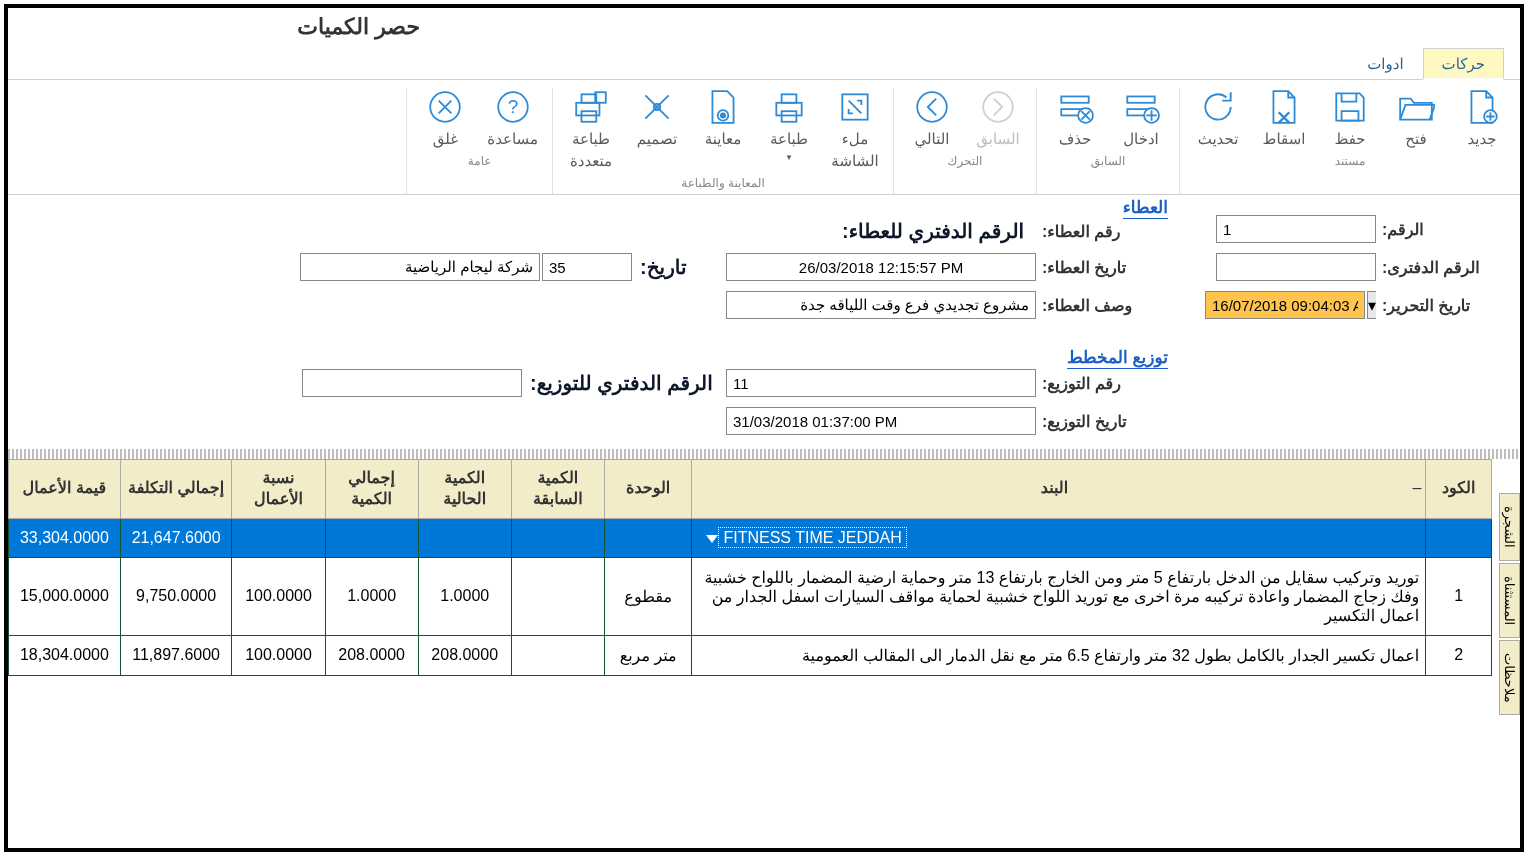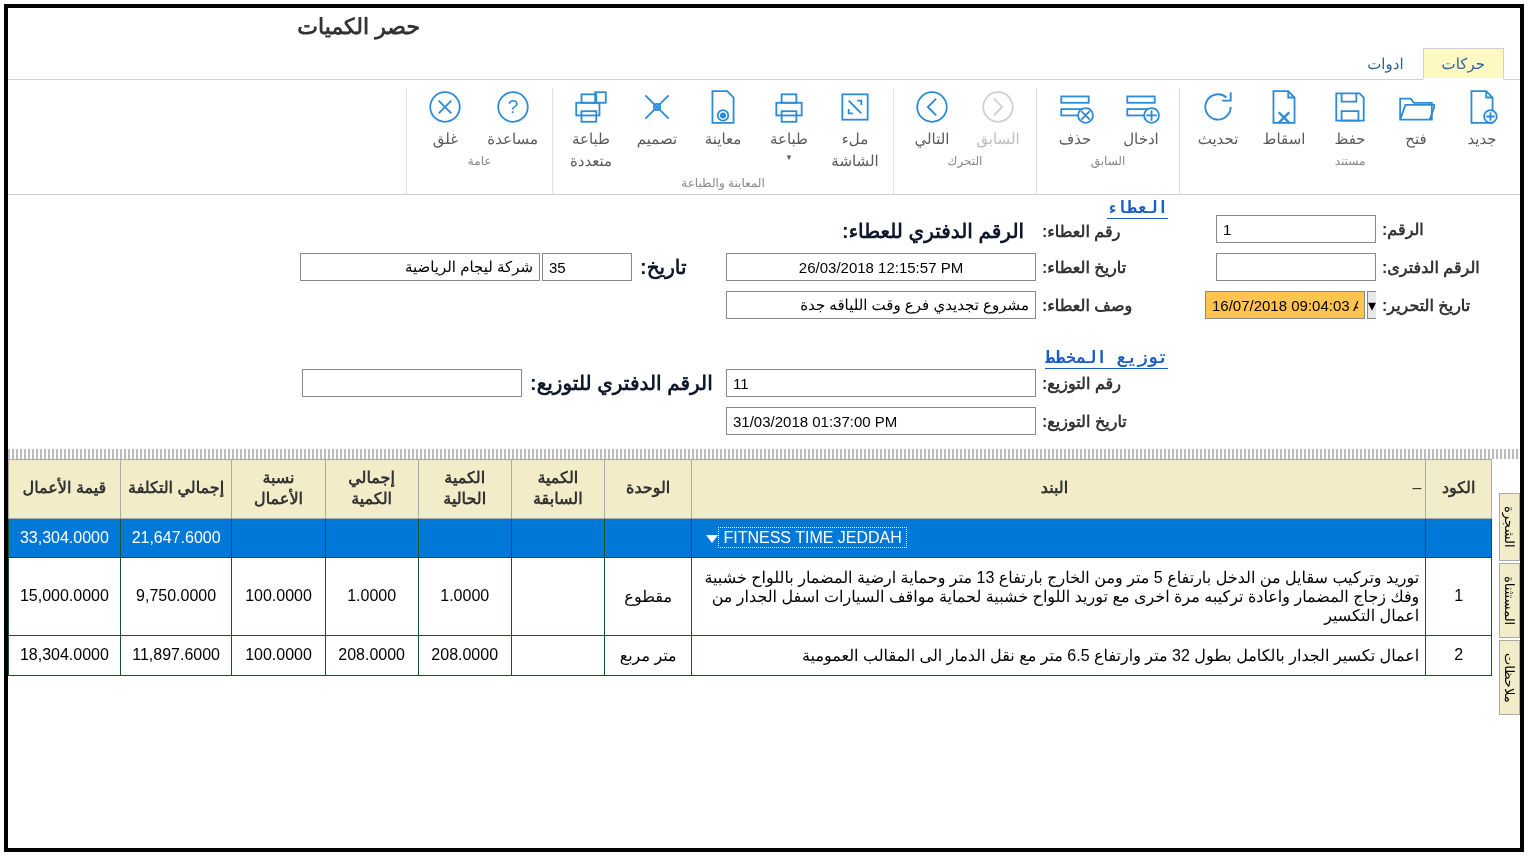--- a/index.html
+++ b/index.html
@@ -20,21 +20,21 @@
 .rgroup-items { display: flex; direction: rtl; gap: 18px; }
 .rbtn { display: flex; flex-direction: column; align-items: center; gap: 4px; cursor: pointer; min-width: 48px; color: #5a5a5a; font-size: 15px; }
 .rbtn.disabled { color: #bcbcbc; }
 .rbtn svg { width: 38px; height: 38px; }
 .rlabel { font-size: 12px; color: #888; margin: 6px 0 4px 0; }
 
 
 .form-wrap { padding: 20px 12px 6px 12px; display: flex; direction: rtl; gap: 40px; }
 .col { display: flex; flex-direction: column; gap: 10px; }
 .fieldset { position: relative; border: none; margin-bottom: 8px; }
-.legend { position: absolute; top: -18px; right: 0; color: #1a5fc9; font-weight: bold; font-size: 17px; border-bottom: 1px solid #1a5fc9; font-family: Liberation Mono, monospace; }
+.legend { position: absolute; top: -18px; right: 0; color: #1a5fc9; font-weight: bold; font-size: 17px; border-bottom: 1px solid #1a5fc9; }
 .row { display: flex; direction: rtl; align-items: center; gap: 2px; }
 .lbl { font-size: 16px; font-weight: bold; text-align: left; min-width: 130px; padding-left: 4px; color: #333; }
 .lbl-sm { font-size: 20px; font-weight: bold; padding: 0 6px; color: #0f172a; }
 .inp { border: 1px solid #888; height: 28px; font-size: 15px; padding: 0 6px; text-align: right; background: #fff; }
 .inp.num { text-align: left; direction: ltr; }
 .inp.date { background: #ffc44d; text-align: center; direction: ltr; }
 .dd { width: 20px; height: 28px; border: 1px solid #888; border-right: none; background: #e8e8e8; display: inline-flex; align-items: center; justify-content: center; cursor: pointer; }
 
 
 .hsep { height: 10px; background: repeating-linear-gradient(90deg, #bbb 0 2px, #fff 2px 4px); }

